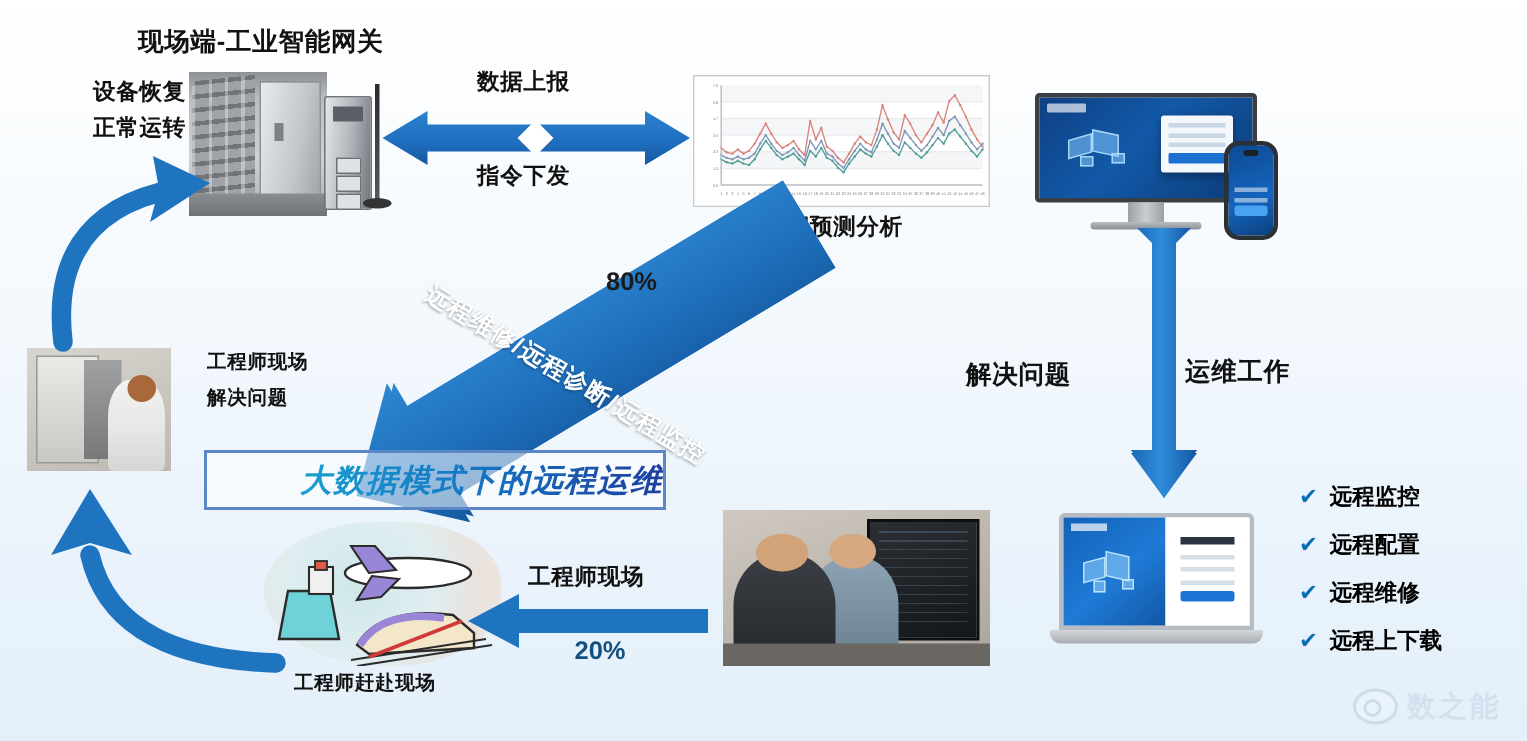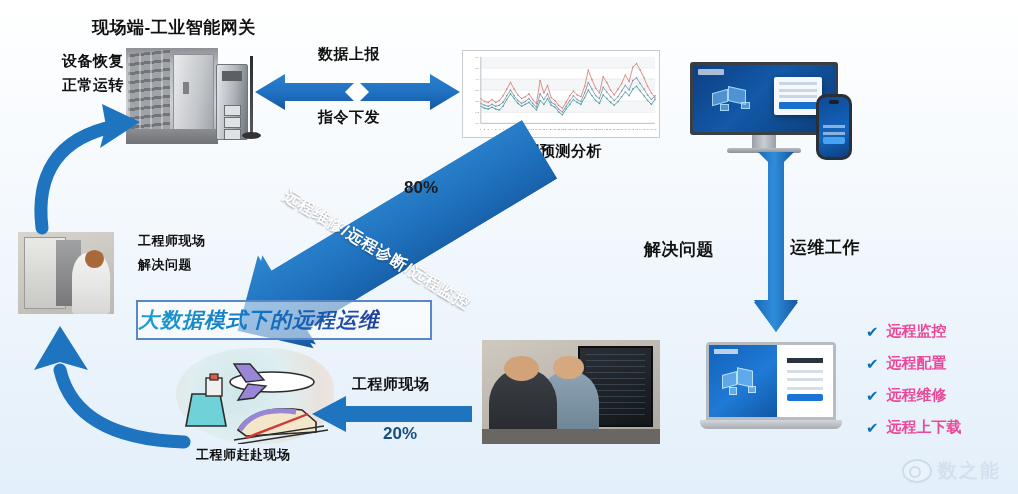--- a/index.html
+++ b/index.html
@@ -118,30 +118,30 @@
   .chartbox{position:absolute;background:#ffffff;border:1px solid #c8ccd0;box-sizing:border-box;}
   .chartbox svg{display:block;width:100%;height:100%;}
 
   
   .arrowsvg{position:absolute;overflow:visible;}
   .band-text{position:absolute;color:#ffffff;font-weight:800;font-size:16px;white-space:nowrap;
      text-shadow:0 1px 2px rgba(0,0,0,.35);letter-spacing:1px;}
 
   
   .titlebox{position:absolute;border:2px solid #5b87c7;background:rgba(255,255,255,.55);
-     display:flex;align-items:center;justify-content:flex-start;}
+     display:flex;align-items:center;justify-content:flex-end;padding-left:12px;}
   .titlebox span{font-size:21px;font-weight:800;font-style:italic;letter-spacing:1px;
      background:linear-gradient(90deg,#1b9fd0 0%,#1478c4 45%,#1e3fa0 100%);
      -webkit-background-clip:text;background-clip:text;color:transparent;}
 
   
   .checklist{position:absolute;}
   .ck{display:flex;align-items:center;gap:8px;margin-bottom:13px;}
   .ck .tick{color:#0b6fb5;font-size:15px;font-weight:800;line-height:1;}
-  .ck .txt{font-size:15px;font-weight:700;color:#ec4899;white-space:nowrap;}
+  .ck .txt{font-size:15px;font-weight:700;color:#000000;white-space:nowrap;}
 
   
   .pct{position:absolute;font-size:17px;font-weight:700;color:#1b1b1b;}
 
   
   .wm{position:absolute;display:flex;align-items:center;gap:6px;opacity:.5;}
   .wm .eye{width:26px;height:20px;border-radius:50% 50% 50% 50%;
      border:2px solid #b9c9da;position:relative;background:rgba(255,255,255,.4);}
   .wm .eye:after{content:"";position:absolute;left:5px;top:5px;width:8px;height:8px;border-radius:50%;
      border:2px solid #b9c9da;}

